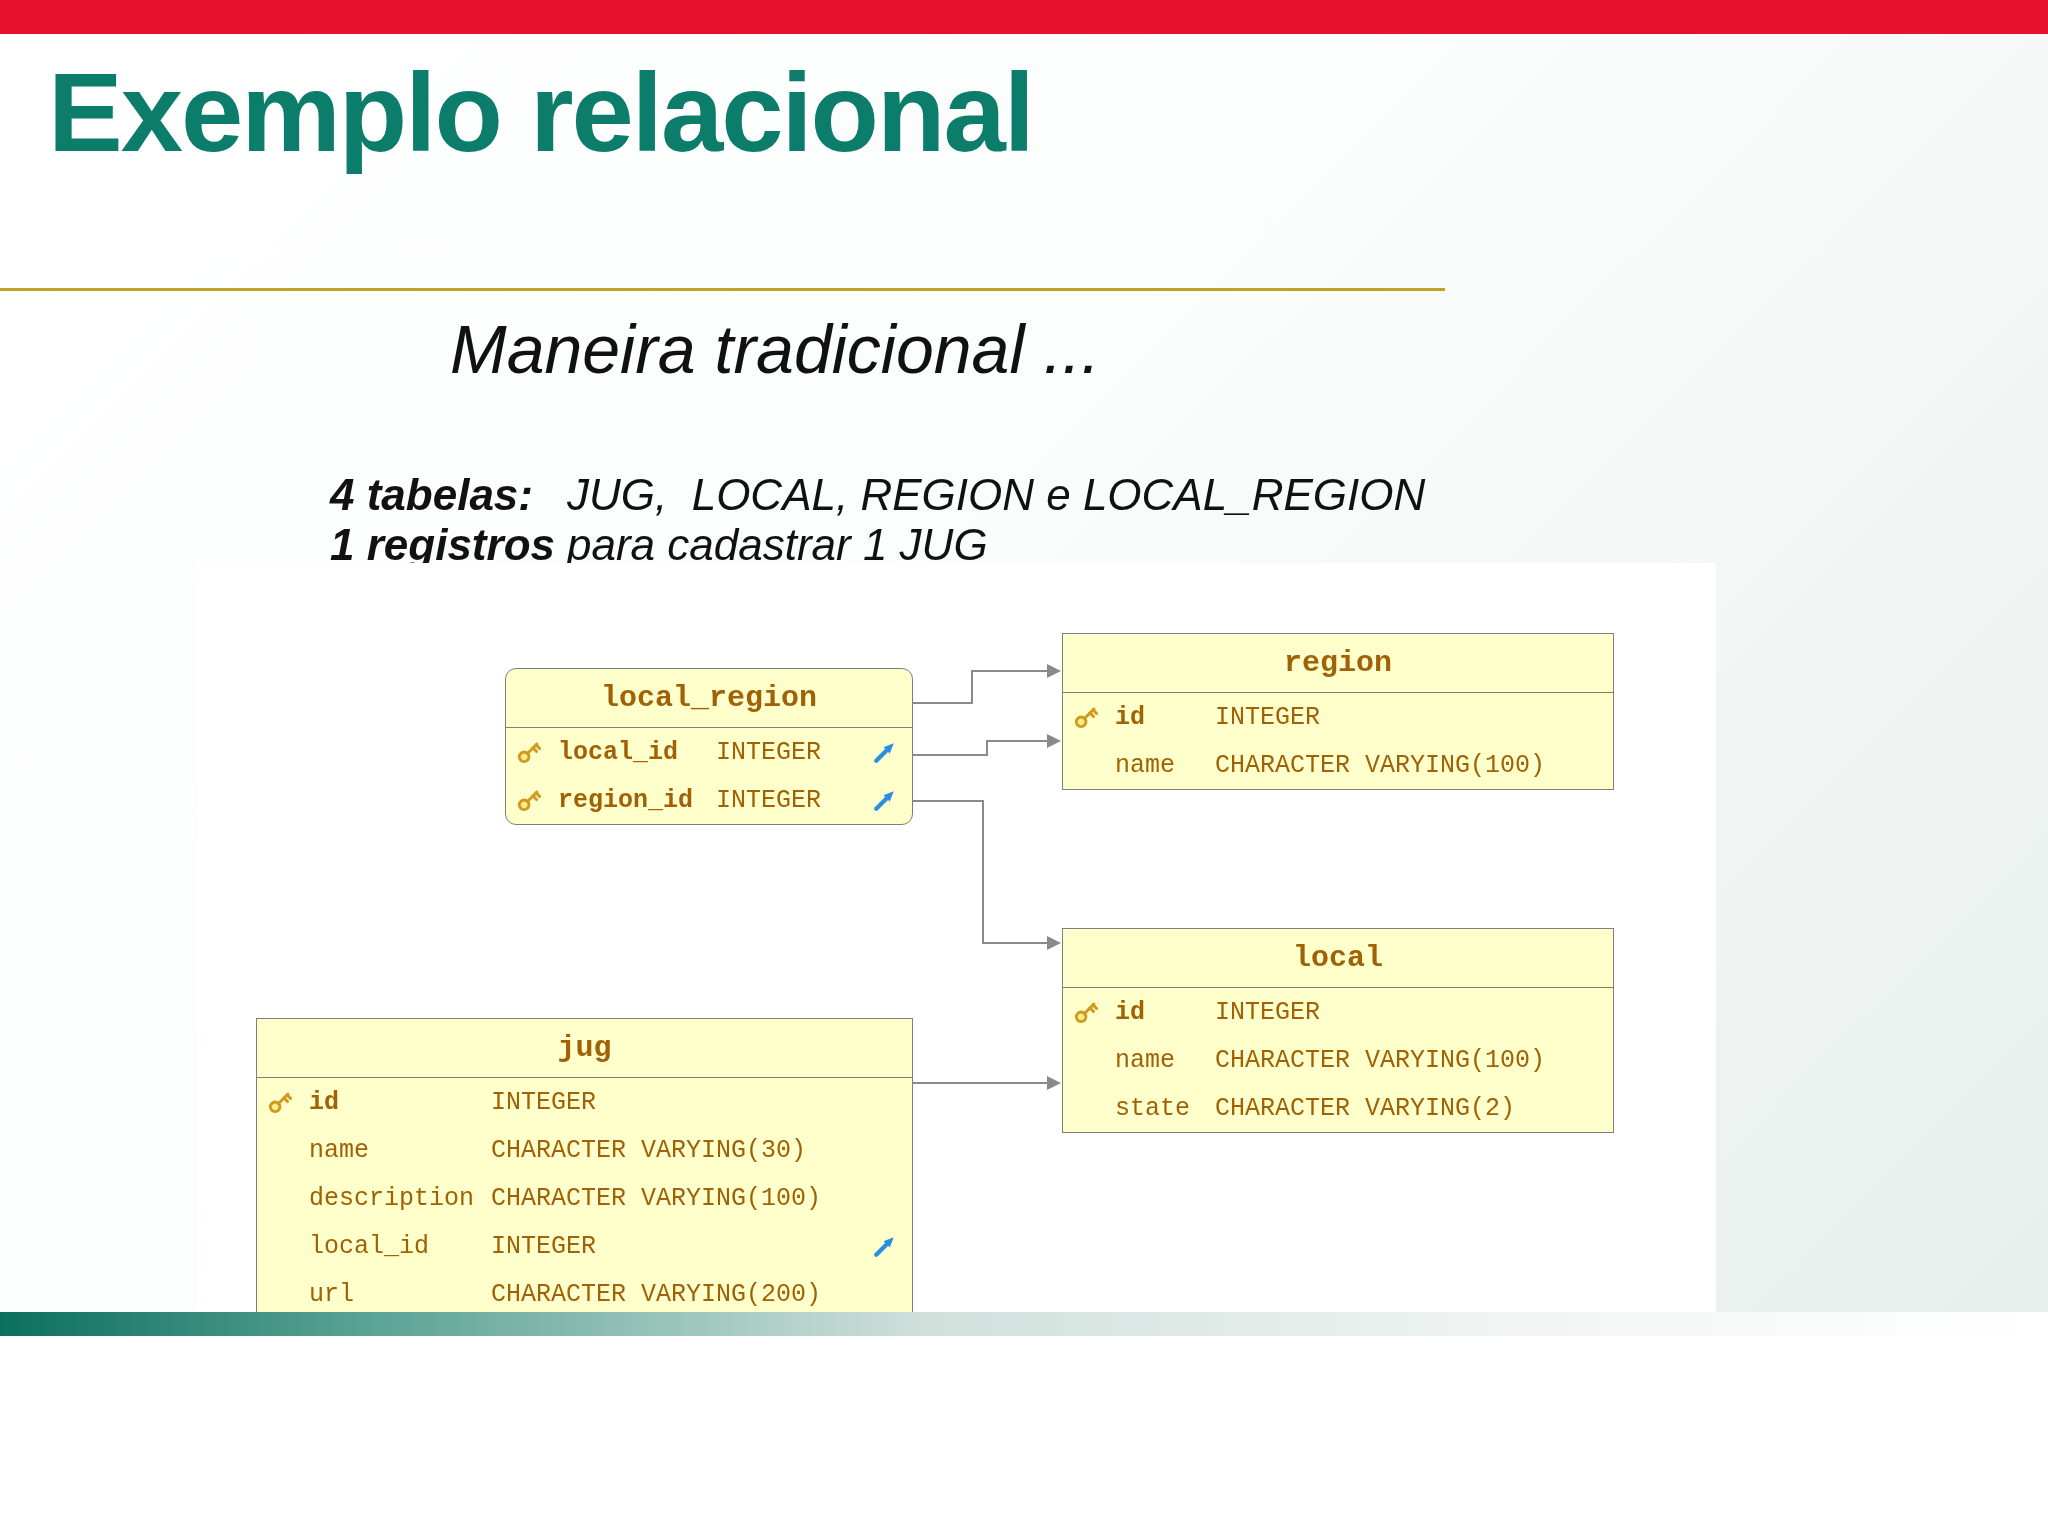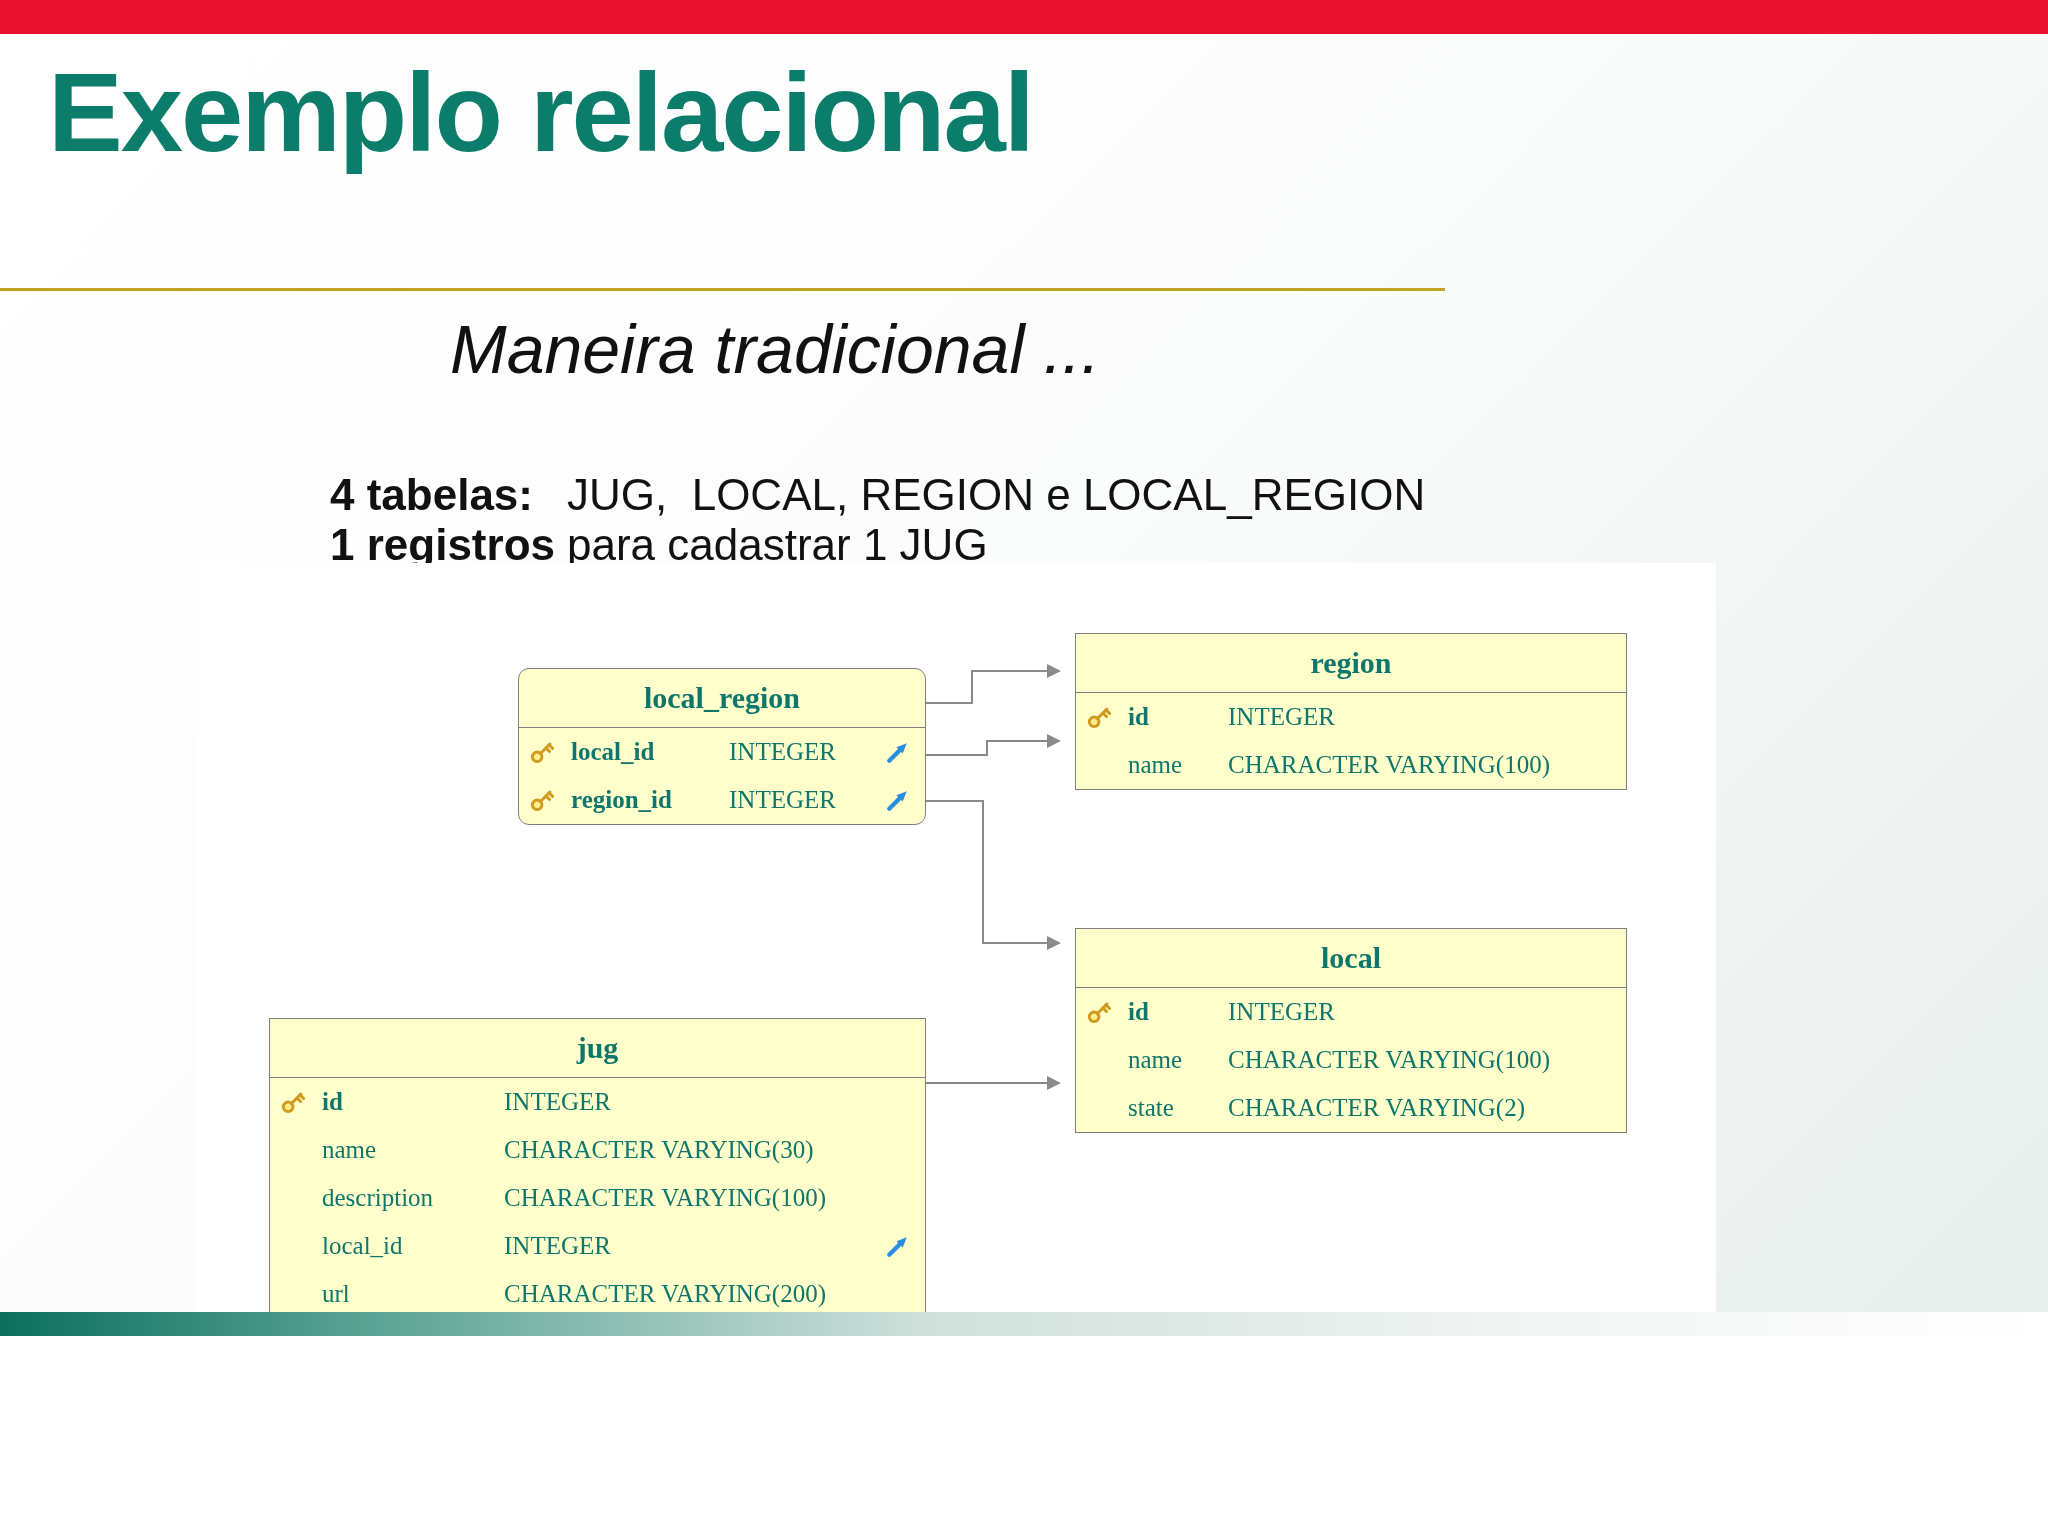--- a/index.html
+++ b/index.html
@@ -45,20 +45,21 @@
     font-style: italic;
     color: #111111;
   }
   .body-text {
     position: absolute;
     left: 330px;
     top: 470px;
     font-size: 44px;
     line-height: 1.14;
     color: #111111;
+    font-style: italic;
   }
   .b { font-weight: bold; }
   .keep-spaces { white-space: pre-wrap; }
   .gap-lg { margin-left: 34px; }
   .gap-sm { margin-left: 12px; }
 
   .diagram-panel {
     position: absolute;
     left: 197px;
     top: 563px;
@@ -70,23 +71,22 @@
     position: absolute;
     inset: 0;
     width: 100%;
     height: 100%;
   }
 
   .db-table {
     position: absolute;
     background: var(--table-fill, #ffffcc);
     border: 1px solid var(--table-border, #7f7f7f);
-    font-family: Liberation Serif, serif;
-    color: #0f766e;
-    margin-left: 13px;
+    font-family: Liberation Mono, monospace;
+    color: #a16207;
   }
   .db-header {
     height: 58px;
     line-height: 58px;
     text-align: center;
     font-weight: bold;
     font-size: 30px;
     border-bottom: 1px solid var(--table-border, #7f7f7f);
   }
   .db-row {

